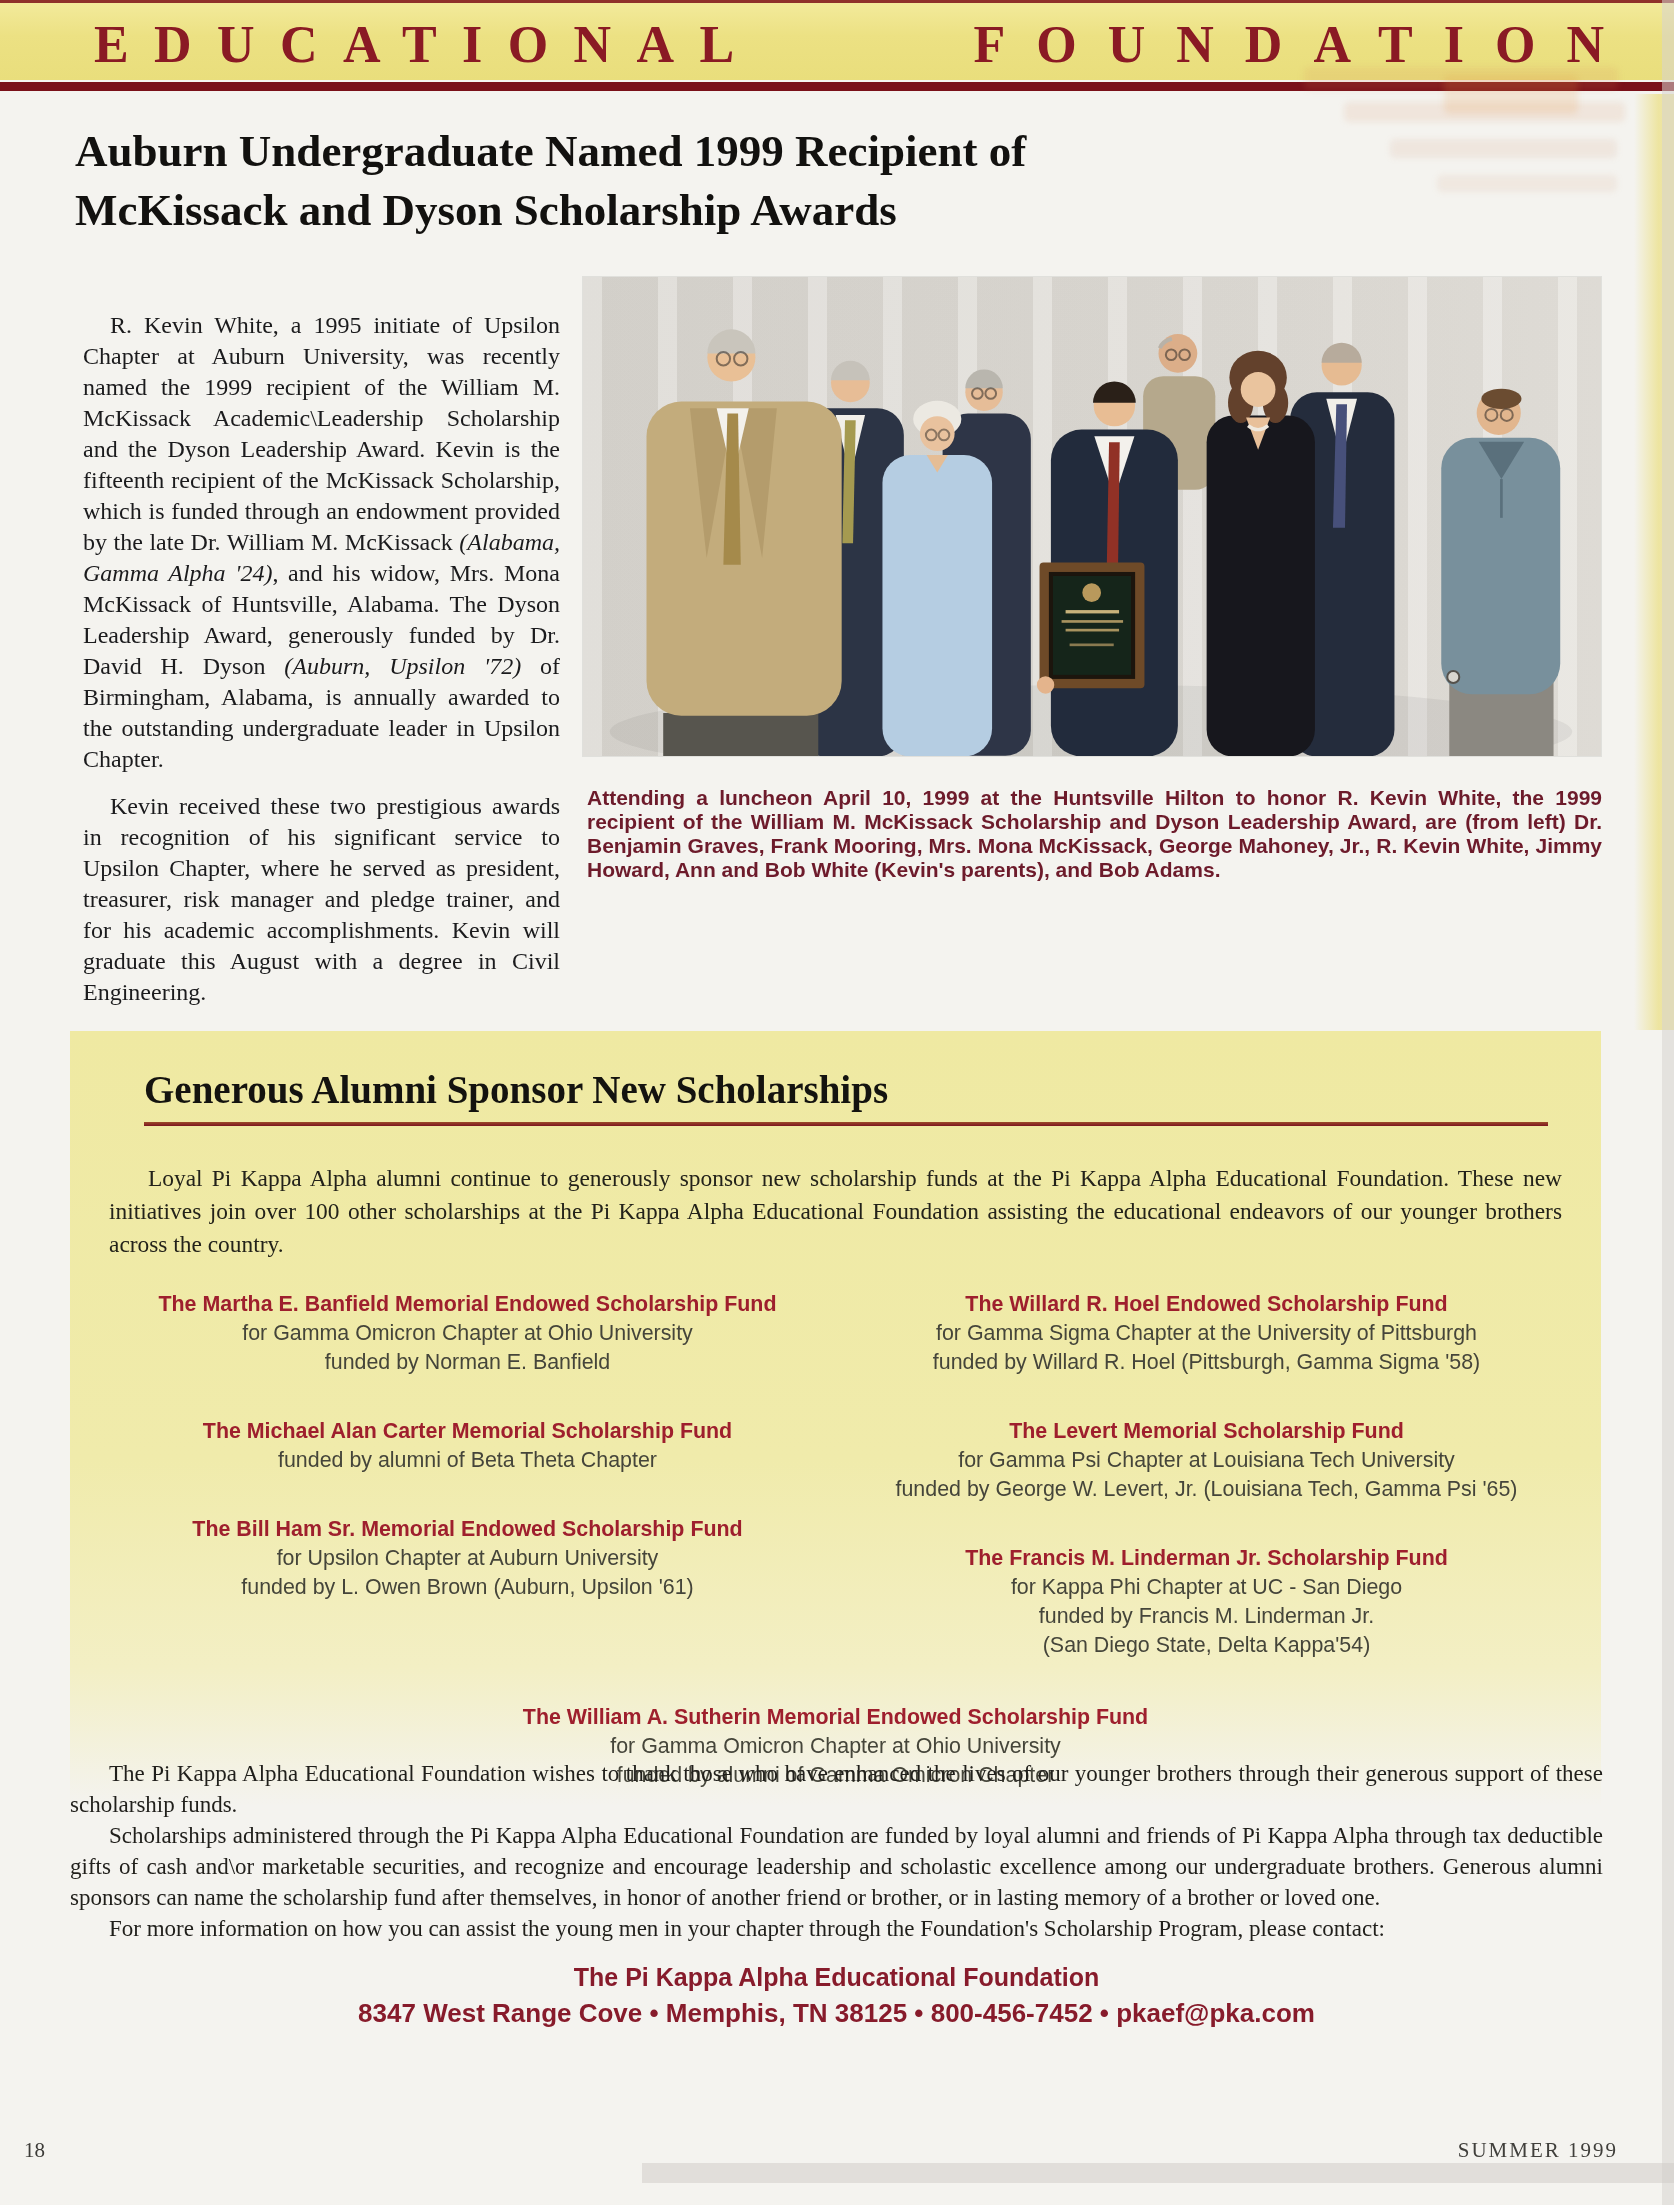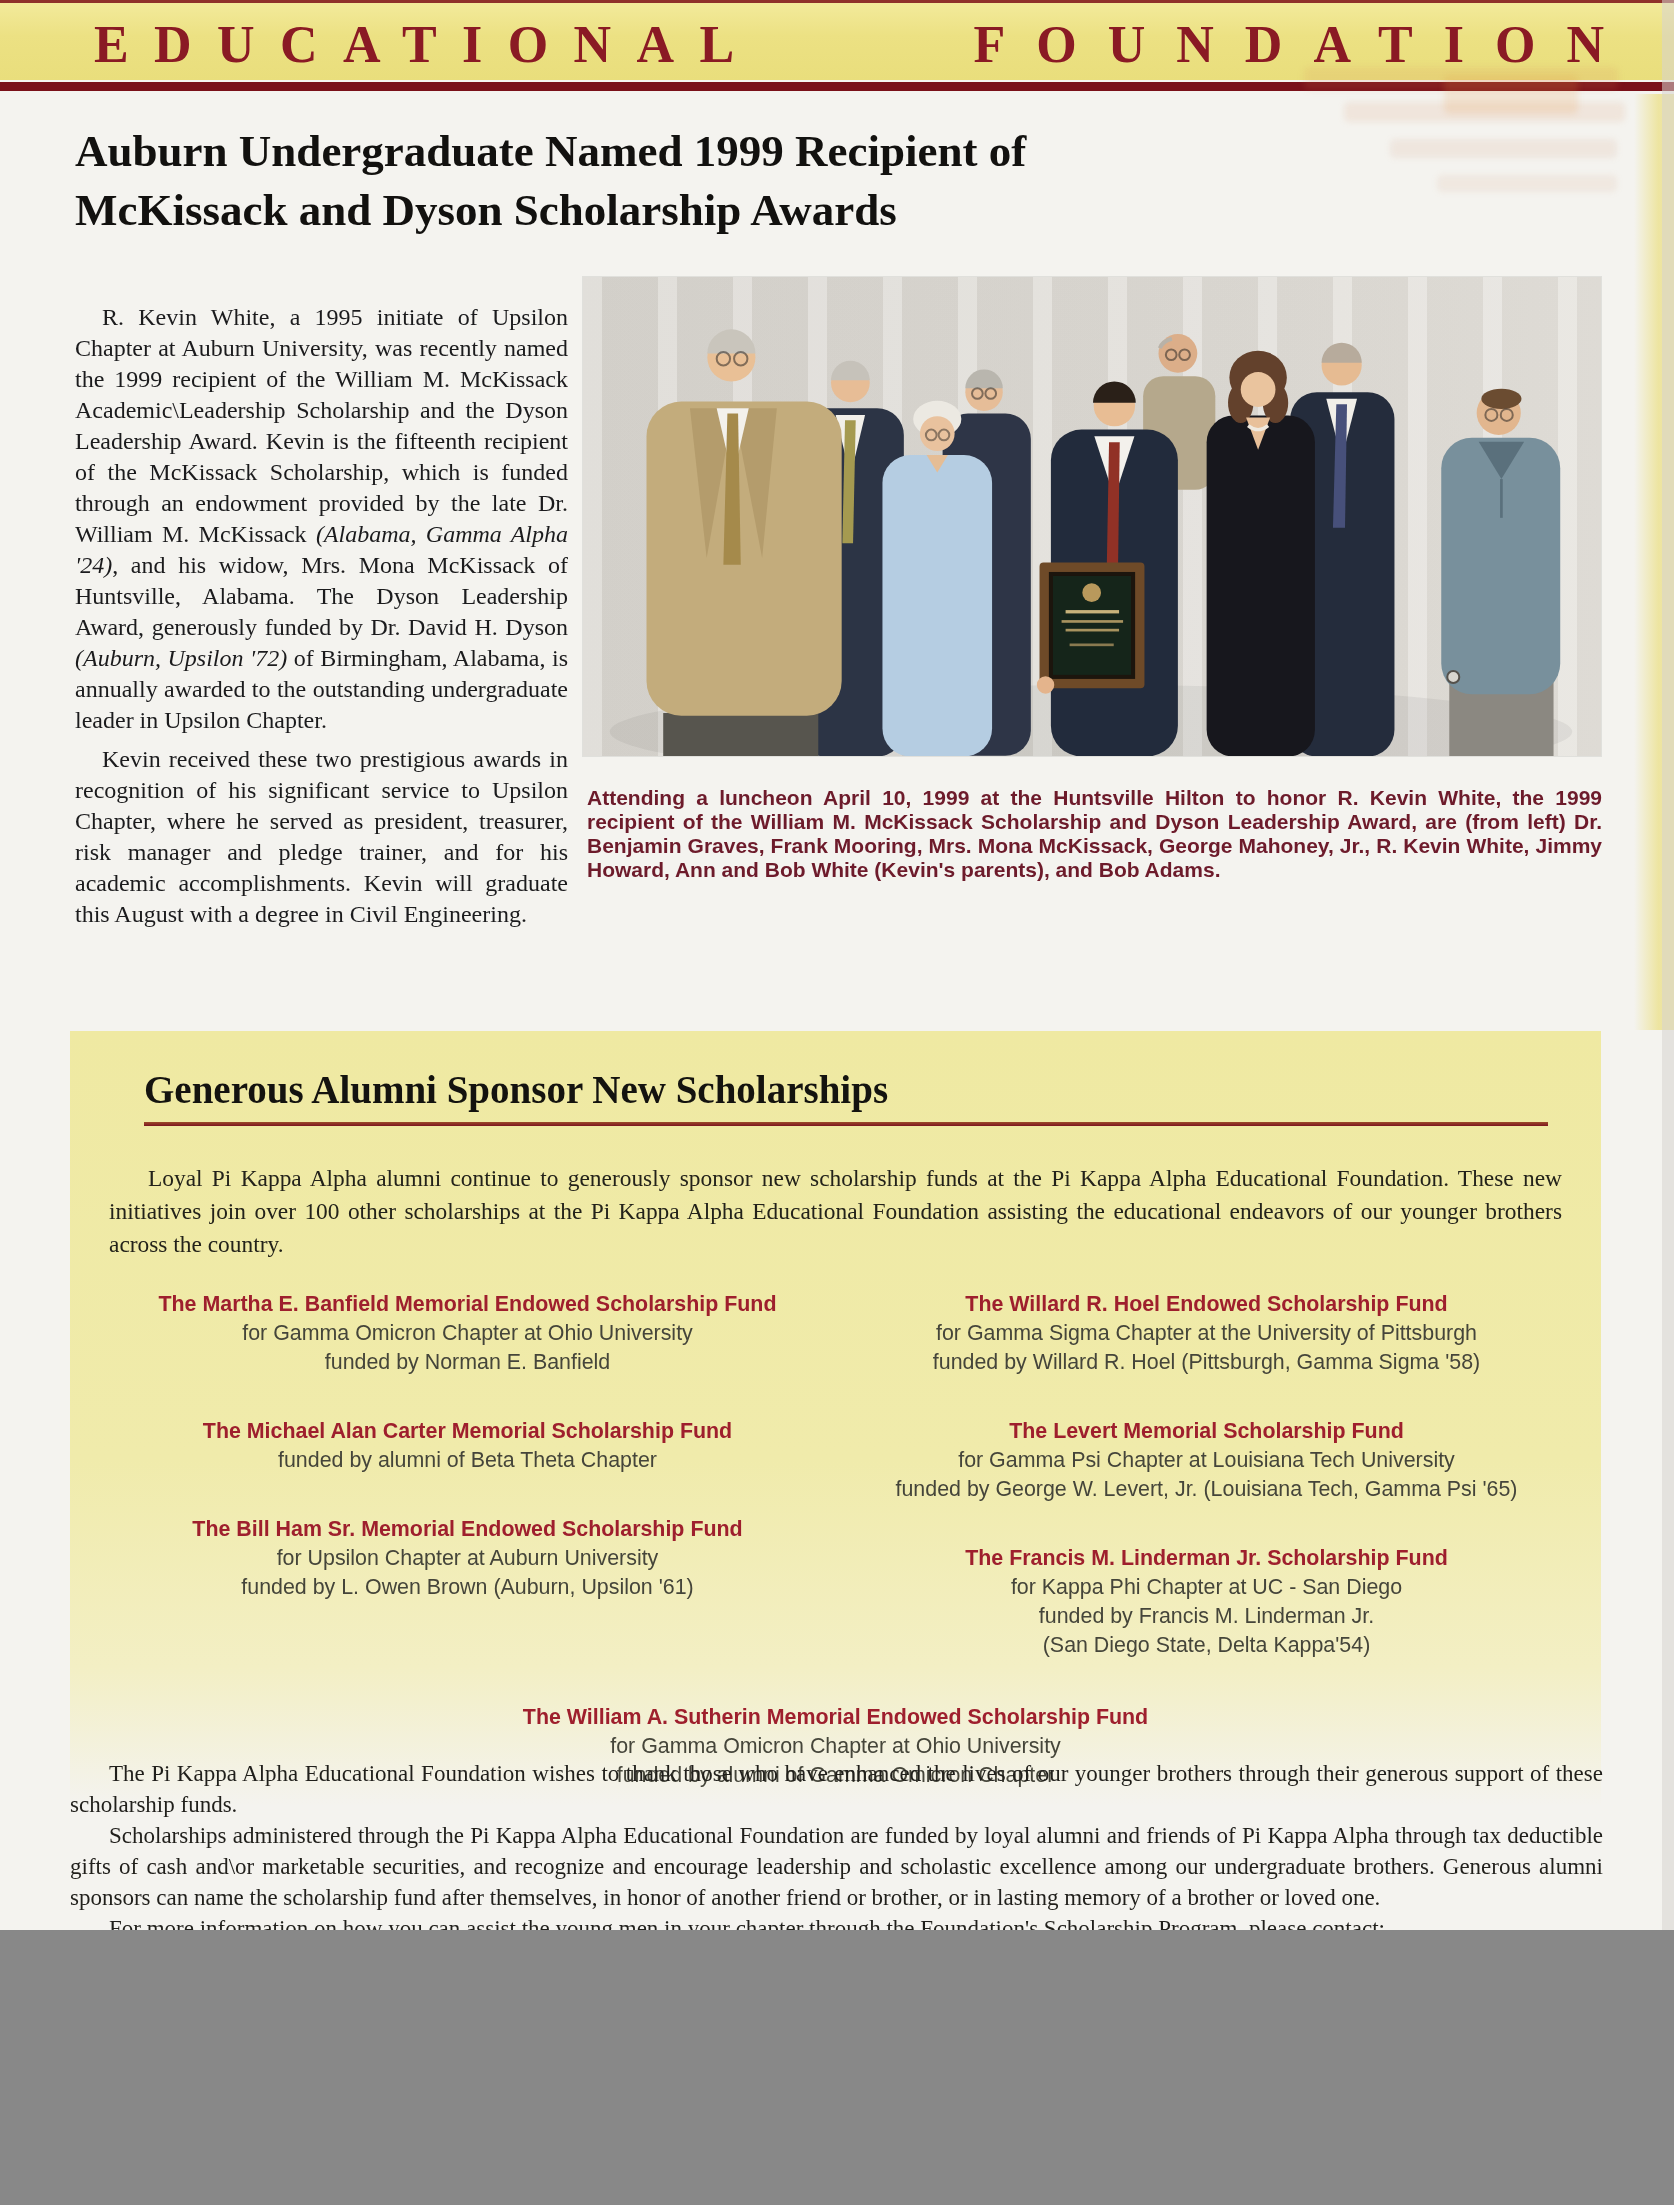--- a/index.html
+++ b/index.html
@@ -1,18 +1,18 @@
 <!DOCTYPE html>
 <html style="font-size:10.7px"><head>
 <meta charset="utf-8">
 <style>
   html,body{margin:0;padding:0;background:#888;}
   .page{
     position:relative;
-    width:1675px;height:1930px;
+    width:1675px;height:2205px;
     margin:0 auto;
     background:#f4f3ef;
     overflow:hidden;
     font-family:"Liberation Serif","DejaVu Serif",serif;
     color:#1d1d1b;
   }
   
   .banner-band{
     position:absolute;top:0;left:0;right:0;height:80px;
     background:linear-gradient(180deg,#f3eb9d 0%,#ece183 45%,#e9de7c 100%);
@@ -36,21 +36,21 @@
   .bottom-smudge{position:absolute;left:642px;top:2163px;width:1033px;height:20px;background:rgba(205,202,198,.5);}
   
   .article-title{
     position:absolute;left:75px;top:122px;width:1123px;
     font-size:45px;line-height:59px;font-weight:bold;color:#12110f;
   }
   .article-body{
     position:absolute;left:67px;top:294px;width:509px;
     font-size:24px;line-height:31px;text-align:justify;color:#1b1b1d;
   }
-  .article-body p{margin:8px;text-indent:27px;}
+  .article-body p{margin:16px;text-indent:27px;}
   
   .photo{
     position:absolute;left:583px;top:277px;width:1018px;height:479px;
     background:linear-gradient(90deg,#d7d4ce 0%,#dcd9d3 55%,#e3e0da 100%);
     outline:0.7px solid rgba(0,0,0,.08);
     overflow:hidden;
   }
   .photo::before{
     content:"";position:absolute;inset:0;
     background:repeating-linear-gradient(90deg,rgba(255,255,255,.25) 0 18.7px,rgba(70,65,60,.03) 18.7px 75px);

